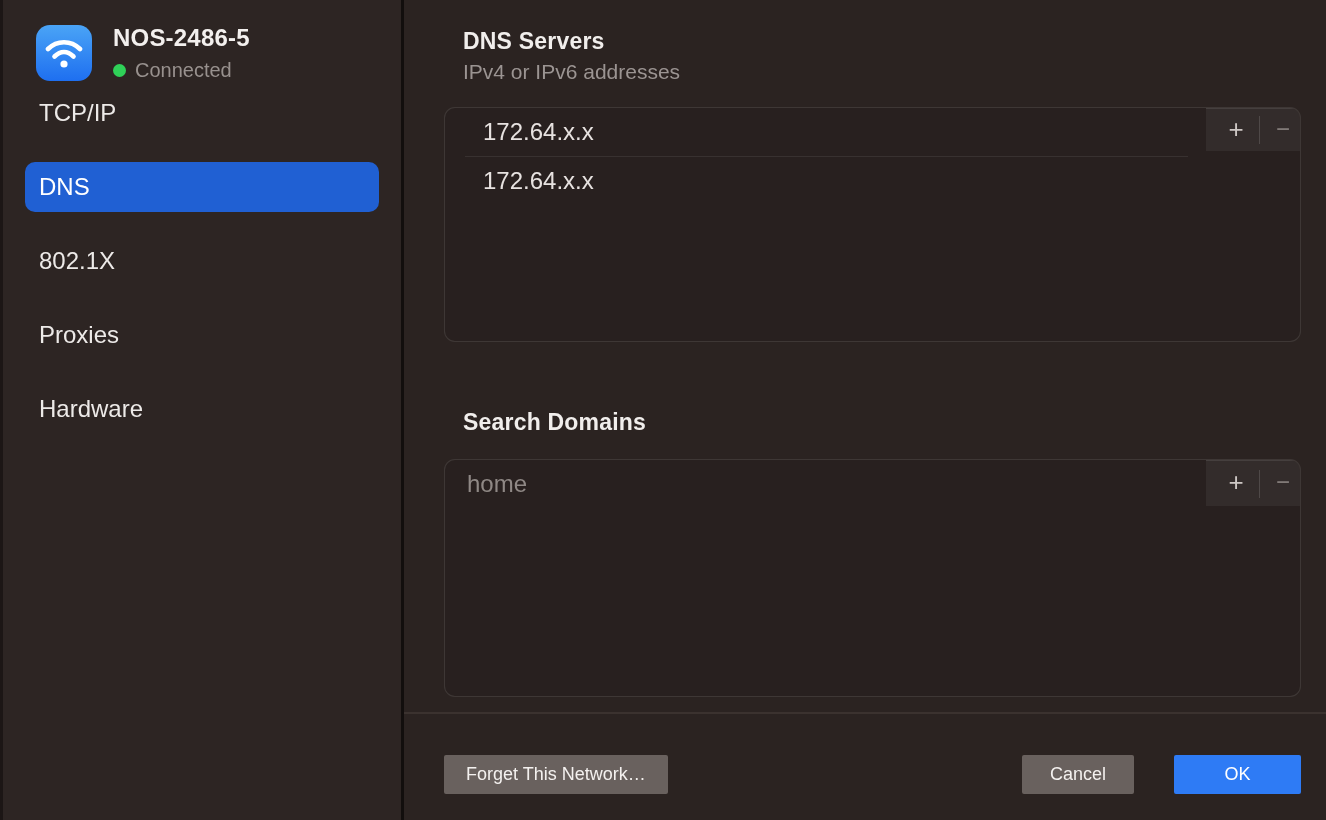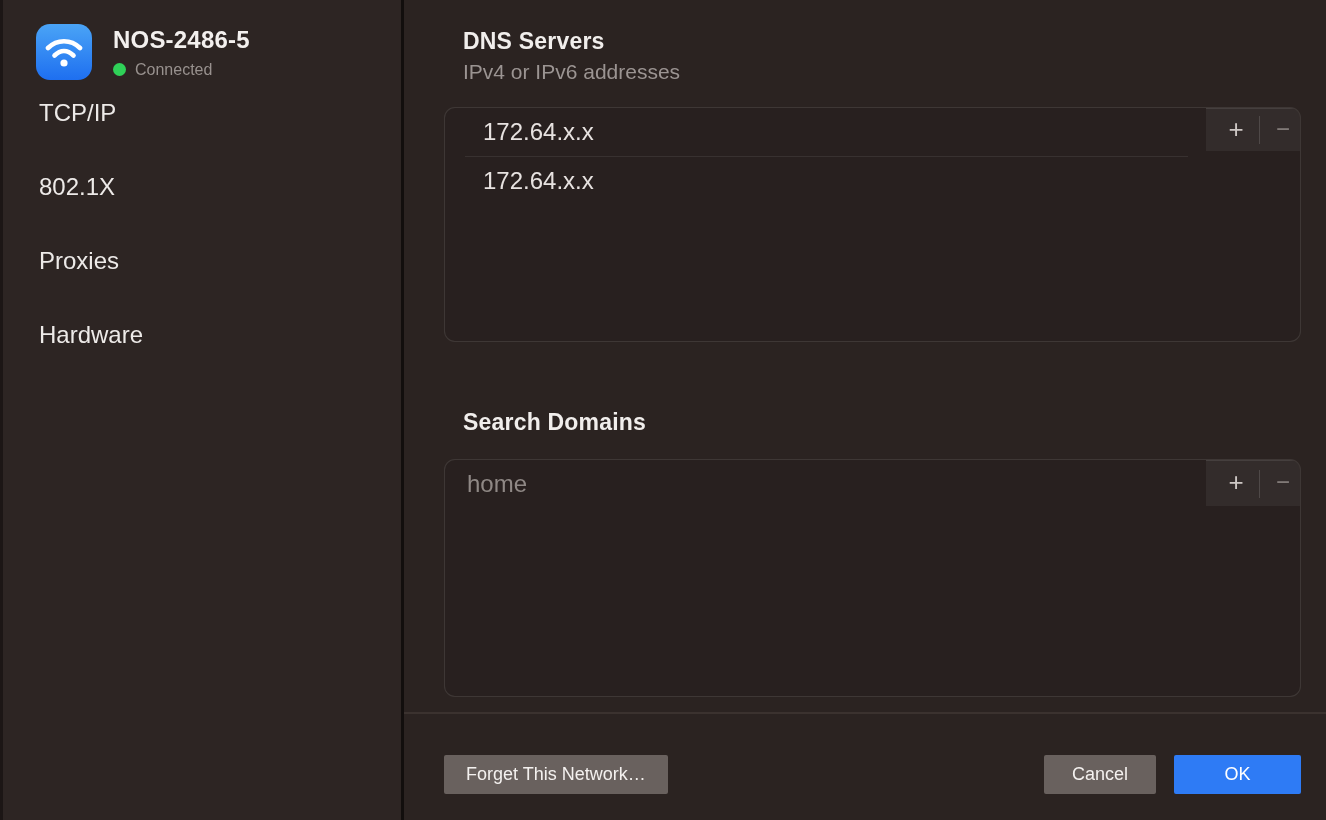--- a/index.html
+++ b/index.html
@@ -49,21 +49,21 @@
     display: flex;
     align-items: center;
     gap: 9px;
   }
   .status-dot {
     width: 13px; height: 13px;
     border-radius: 50%;
     background: #2fd158;
   }
   .net-status-label {
-    font-size: 16px;
+    font-size: 20px;
     color: #98918e;
   }
   .side-nav {
     position: absolute;
     left: 22px; right: 22px; top: 88px;
     display: flex;
     flex-direction: column;
     gap: 24px;
   }
   .nav-item {
@@ -178,21 +178,21 @@
     height: 39px;
     border: none;
     border-radius: 2px;
     font-family: inherit;
     font-size: 18px;
     color: #f4f1ef;
     padding: 0 22px;
     cursor: default;
   }
   .btn-gray { background: #69615e; }
-  .btn-blue { background: #2e7bf5; color: #ffffff; }
+  .btn-blue { background: #2e7bf5; color: #ffffff; margin-left: 22px; }
   .btn-cancel { width: 112px; margin-right: 18px; padding: 0; }
   .btn-ok { width: 127px; padding: 0; }
   .footer-spacer { flex: 1 1 auto; }
 </style>
 </head>
 <body>
 
 <div class="screen">
 
   <aside class="sidebar">
@@ -210,20 +210,21 @@
         <div class="net-name">NOS-2486-5</div>
         <div class="net-status">
           <span class="status-dot"></span>
           <span class="net-status-label">Connected</span>
         </div>
       </div>
     </div>
 
     <nav class="side-nav">
       <div class="nav-item">TCP/IP</div>
+      <div class="nav-item selected">DNS</div>
       <div class="nav-item">802.1X</div>
       <div class="nav-item">Proxies</div>
       <div class="nav-item">Hardware</div>
     </nav>
   </aside>
 
   <main class="content">
 
     <h2 class="section-title" style="top:28px">DNS Servers</h2>
     <p class="section-sub" style="top:60px">IPv4 or IPv6 addresses</p>

